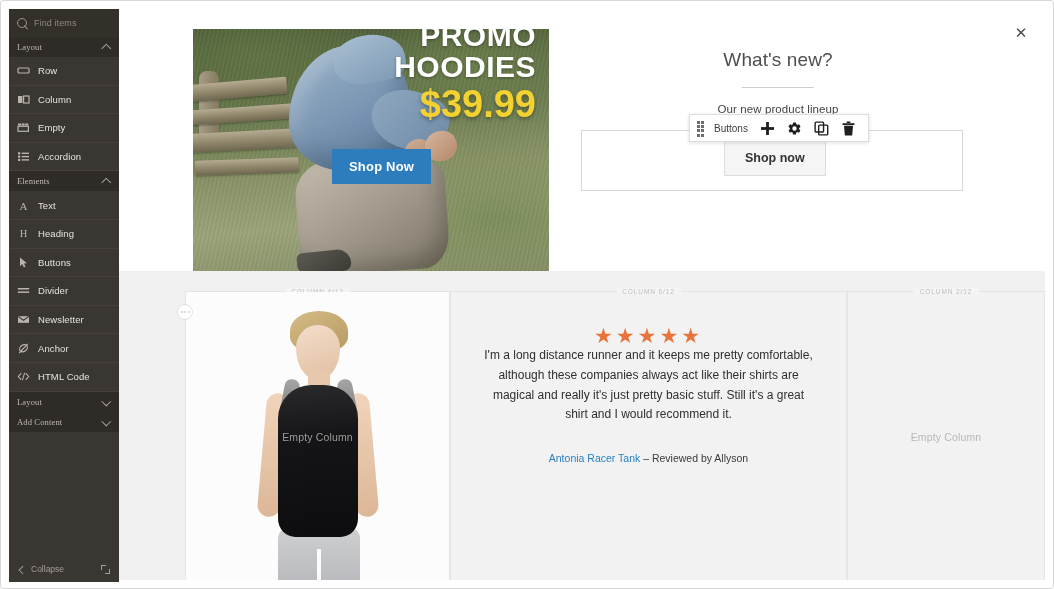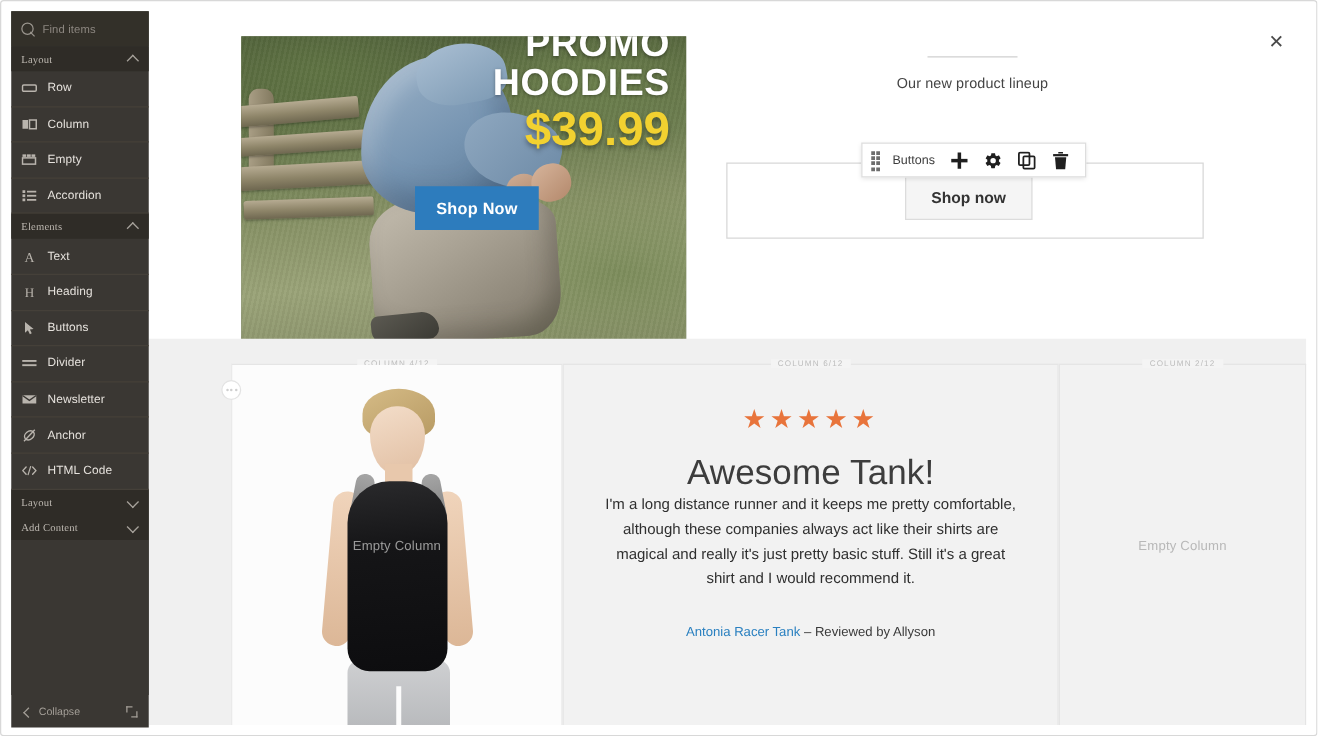--- a/index.html
+++ b/index.html
@@ -702,20 +702,21 @@
         </div>
         <div class="promo-overlay">
           <div class="promo-line1">PROMO</div>
           <div class="promo-line2">HOODIES</div>
           <div class="promo-price">$39.99</div>
         </div>
         <div id="promo-shop-now">Shop Now</div>
       </div>
 
       <div id="whats-new">
+        <div class="wn-title">What's new?</div>
         <div class="wn-rule"></div>
         <div class="wn-sub">Our new product lineup</div>
         <div class="wn-box"></div>
         <div id="wn-shop-now">Shop now</div>
       </div>
 
       <div id="element-toolbar">
         <span class="tb-drag">
           <i></i>
             <i></i>
@@ -786,21 +787,20 @@
             <div class="pantgap"></div>
           </div>
         </div>
         <div class="empty-col-text">Empty Column</div>
       </div>
 
       <div class="col" id="col-b">
         <span class="col-label">COLUMN 6/12</span>
         <div class="review">
           <div class="stars">★★★★★</div>
-          <div class="review-title">Awesome Tank!</div>
           <div class="review-body">I'm a long distance runner and it keeps me pretty comfortable, although these companies always act like their shirts are magical and really it's just pretty basic stuff. Still it's a great shirt and I would recommend it.</div>
           <div class="review-meta"><a>Antonia Racer Tank</a><span> – Reviewed by Allyson</span></div>
         </div>
       </div>
 
       <div class="col" id="col-c">
         <span class="col-label">COLUMN 2/12</span>
         <div class="empty-col-text">Empty Column</div>
       </div>
 

